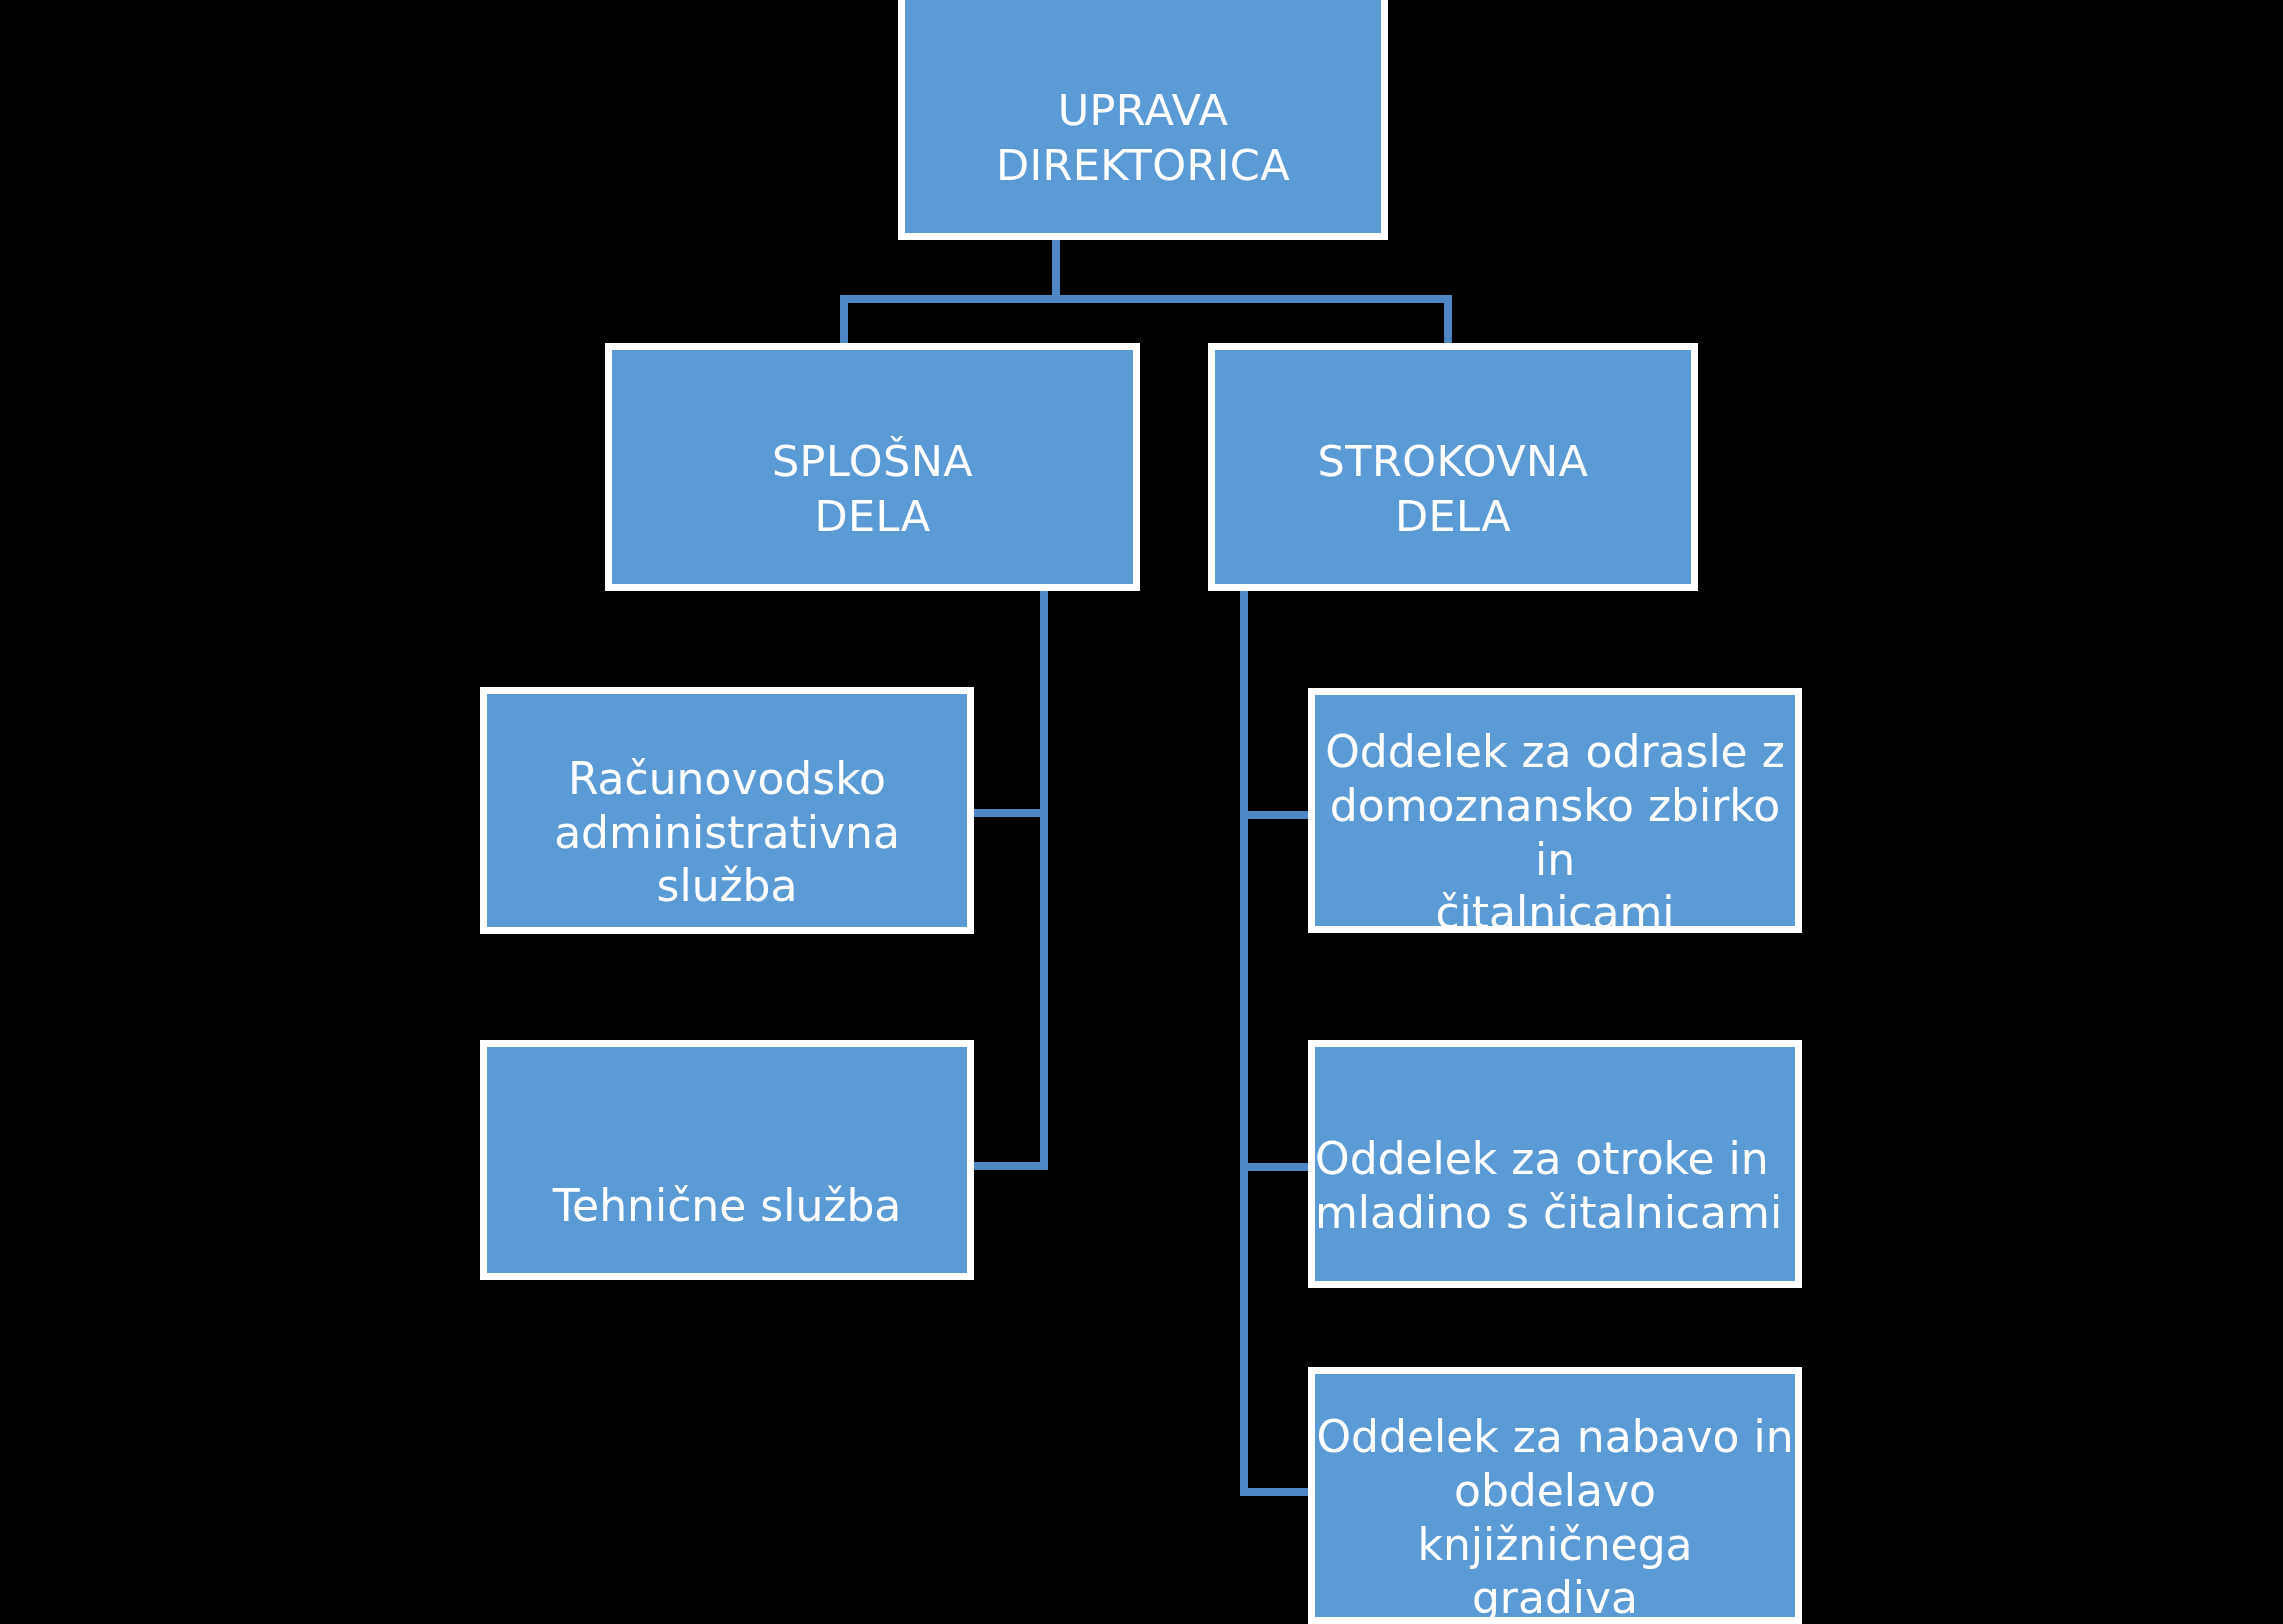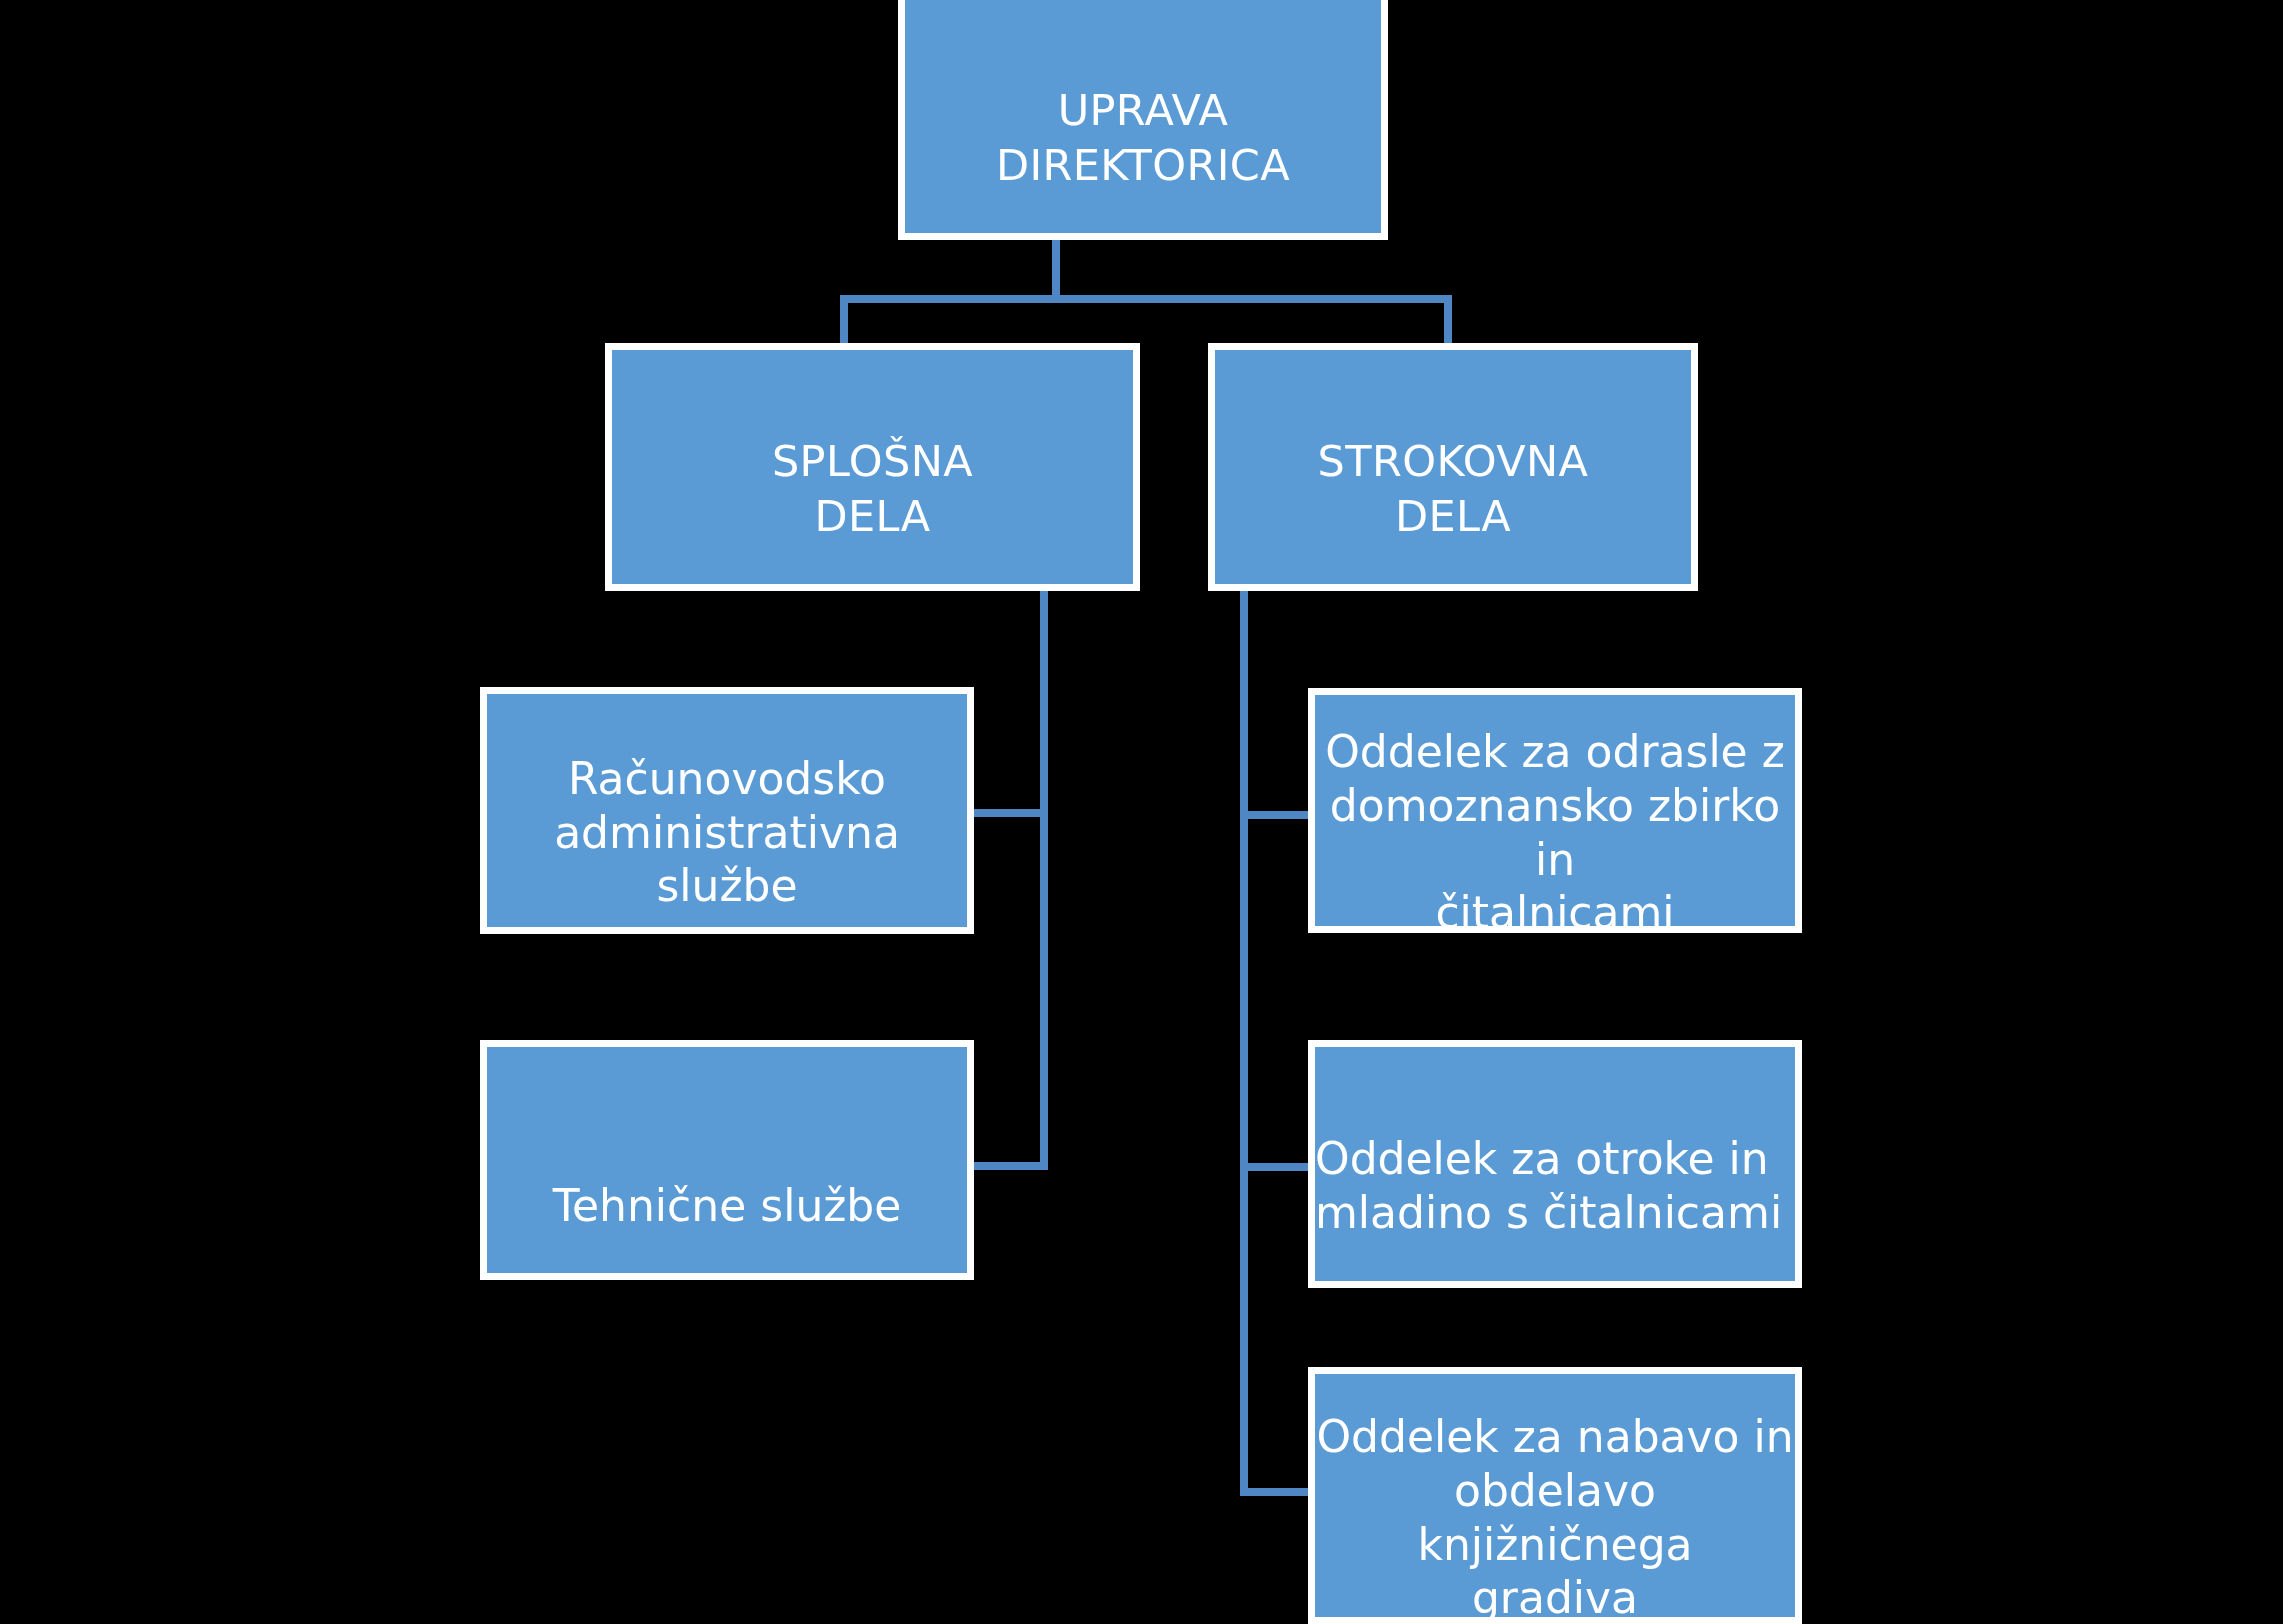--- a/index.html
+++ b/index.html
@@ -100,25 +100,25 @@
 DELA</span>
   </div>
 
   <div class="node level-two" style="left:1208px; top:343px; width:490px; height:248px;">
     <span class="label">STROKOVNA
 DELA</span>
   </div>
 
   <div class="node leaf" style="left:480px; top:687px; width:494px; height:247px;">
     <span class="label">Računovodsko
-administrativna službe</span>
+administrativna služba</span>
   </div>
 
   <div class="node leaf align-bottom" style="left:480px; top:1040px; width:494px; height:240px;">
-    <span class="label">Tehnične službe</span>
+    <span class="label">Tehnične služba</span>
   </div>
 
   <div class="node leaf" style="left:1308px; top:688px; width:494px; height:245px;">
     <span class="label">Oddelek za odrasle z
 domoznansko zbirko in
 čitalnicami</span>
   </div>
 
   <div class="node leaf align-left" style="left:1308px; top:1040px; width:494px; height:248px;">
     <span class="label">Oddelek za otroke in

